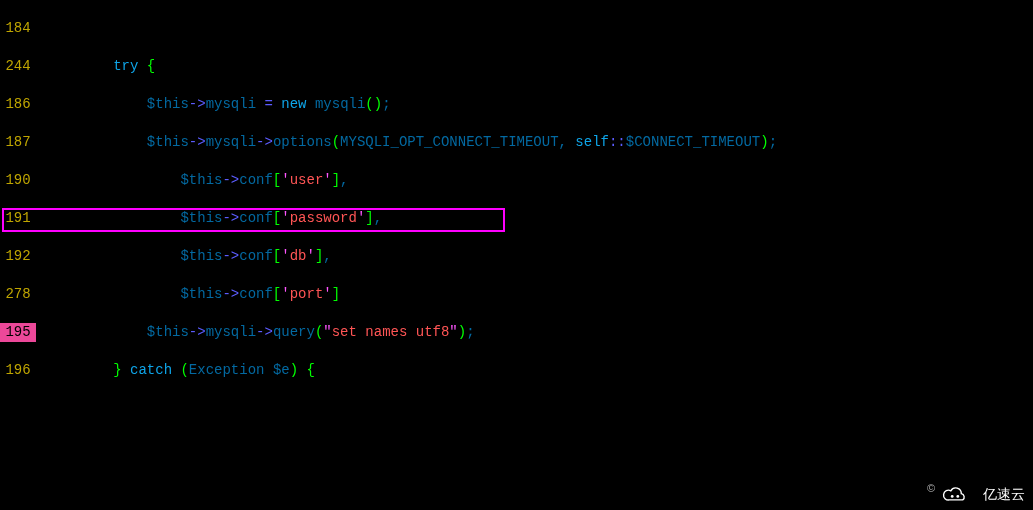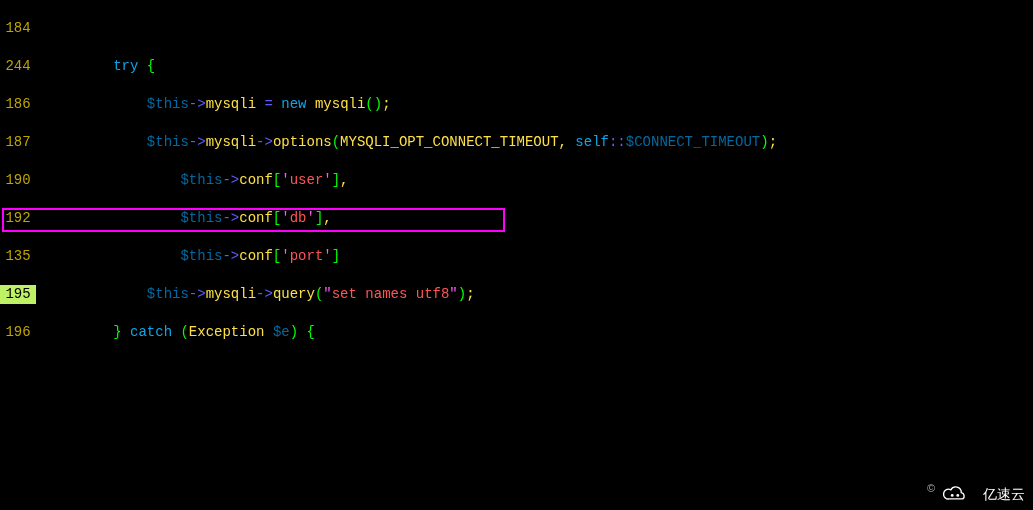--- a/index.html
+++ b/index.html
@@ -1,43 +1,44 @@
 <!DOCTYPE html>
 <html><head>
 <meta charset="utf-8">
 <style>
   html,body{margin:0;padding:0;background:#000;overflow:hidden}
   body{font-family:Consolas,"Courier New",monospace;font-size:14px;line-height:19px;color:#fff;width:1033px;height:510px;position:relative}
   .code{white-space:pre;position:relative}
   .ln{display:inline-block;width:36px;text-align:center;color:#bfa500;margin-right:10px;user-select:none}
   .line{height:19px}
-  .w{color:#fde047}
+  .w{color:#0369a1}
   .cy{color:#0369a1}       
   .ye{color:#0ea5e9}       
   .bl{color:#5c5cff}       
   .gr{color:#00ff00}       
   .mg{color:#ff55ff}       
   .rd{color:#ff5555}       
   .hlbox{position:absolute;border:2px solid #ff00ff;pointer-events:none}
-  .l195 .ln{color:#000;background:#bef264}
-  .watermark{position:absolute;right:8px;bottom:6px;display:flex;align-items:flex-start;gap:14px;color:#fff;font-family:Arial,sans-serif;font-size:14px}
+  .l195 .ln{color:#000;background:#ec4899}
+  .watermark{position:absolute;right:8px;bottom:6px;display:flex;align-items:center;gap:14px;color:#fff;font-family:Arial,sans-serif;font-size:14px}
   .watermark svg{width:28px;height:18px}
   .copyright{position:absolute;right:98px;bottom:12px;color:#aaa;font-size:11px;font-family:Arial,sans-serif}
 </style>
 </head>
 <body>
 
 <div class="code">
 <div class="line"><span class="ln">184</span></div>
 <div class="line"><span class="ln">244</span>        <span class="ye">try</span> <span class="gr">{</span></div>
 <div class="line"><span class="ln">186</span>            <span class="cy">$this</span><span class="bl">-&gt;</span><span class="w">mysqli</span><span class="bl"> = </span><span class="ye">new</span> <span class="w">mysqli</span><span class="gr">()</span><span class="w">;</span></div>
 <div class="line"><span class="ln">187</span>            <span class="cy">$this</span><span class="bl">-&gt;</span><span class="w">mysqli</span><span class="bl">-&gt;</span><span class="w">options</span><span class="gr">(</span><span class="w">MYSQLI_OPT_CONNECT_TIMEOUT</span><span class="w">, </span><span class="ye">self</span><span class="bl">::</span><span class="cy">$</span><span class="cy">CONNECT_TIMEOUT</span><span class="gr">)</span><span class="w">;</span></div>
 <div class="line"><span class="ln">190</span>                <span class="cy">$this</span><span class="bl">-&gt;</span><span class="w">conf</span><span class="gr">[</span><span class="mg">'</span><span class="rd">user</span><span class="mg">'</span><span class="gr">]</span><span class="w">,</span></div>
+<div class="line"><span class="ln">191</span>                <span class="cy">$this</span><span class="bl">-&gt;</span><span class="w">conf</span><span class="gr">[</span><span class="mg">'</span><span class="rd">password</span><span class="mg">'</span><span class="gr">]</span><span class="w">,</span></div>
 <div class="line"><span class="ln">192</span>                <span class="cy">$this</span><span class="bl">-&gt;</span><span class="w">conf</span><span class="gr">[</span><span class="mg">'</span><span class="rd">db</span><span class="mg">'</span><span class="gr">]</span><span class="w">,</span></div>
-<div class="line"><span class="ln">135</span>                <span class="cy">$this</span><span class="bl">-&gt;</span><span class="w">conf</span><span class="gr">[</span><span class="mg">'</span><span class="rd">port</span><span class="mg">'</span><span class="gr">]</span></div>
+<div class="line"><span class="ln">278</span>                <span class="cy">$this</span><span class="bl">-&gt;</span><span class="w">conf</span><span class="gr">[</span><span class="mg">'</span><span class="rd">port</span><span class="mg">'</span><span class="gr">]</span></div>
 <div class="line l195"><span class="ln">195</span>            <span class="cy">$this</span><span class="bl">-&gt;</span><span class="w">mysqli</span><span class="bl">-&gt;</span><span class="w">query</span><span class="gr">(</span><span class="mg">"</span><span class="rd">set names utf8</span><span class="mg">"</span><span class="gr">)</span><span class="w">;</span></div>
 <div class="line"><span class="ln">196</span>        <span class="gr">}</span> <span class="ye">catch</span> <span class="gr">(</span><span class="w">Exception</span> <span class="cy">$e</span><span class="gr">)</span> <span class="gr">{</span></div>
 
 
 
 
 
 
 
 

